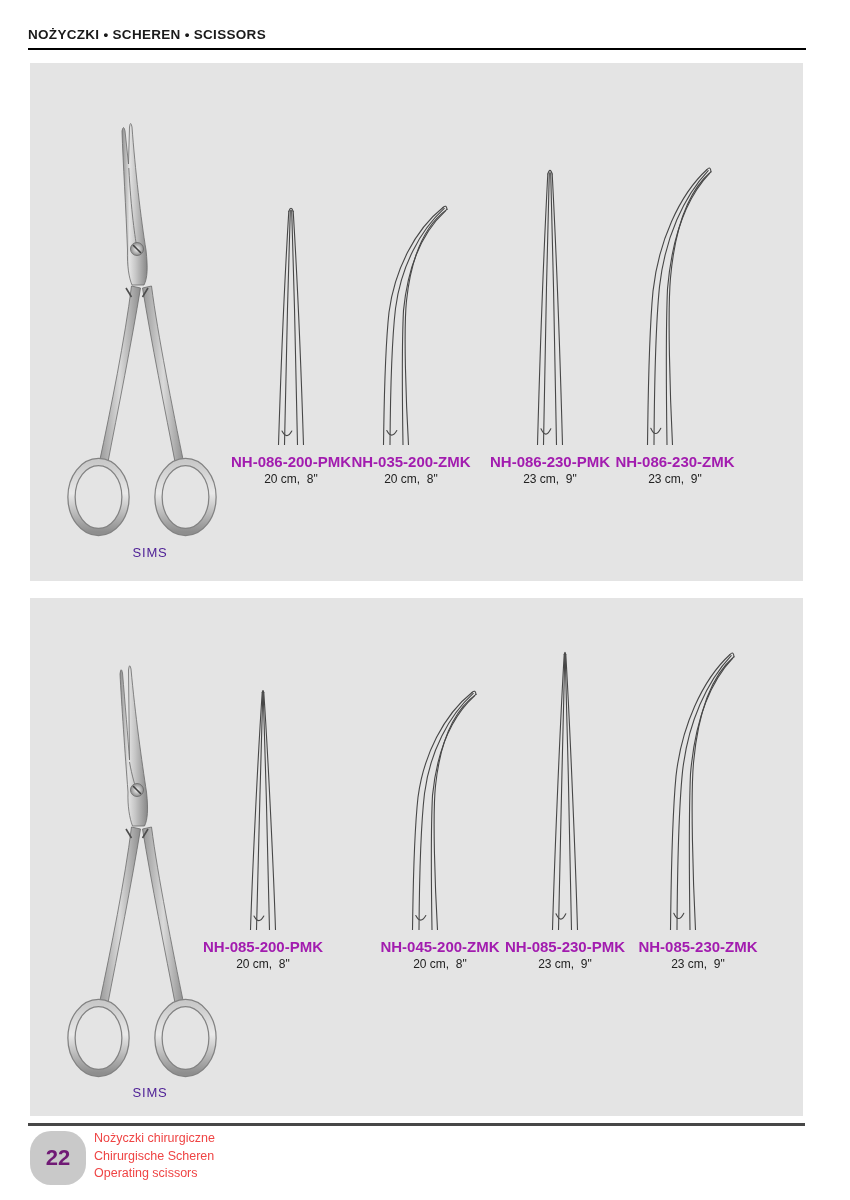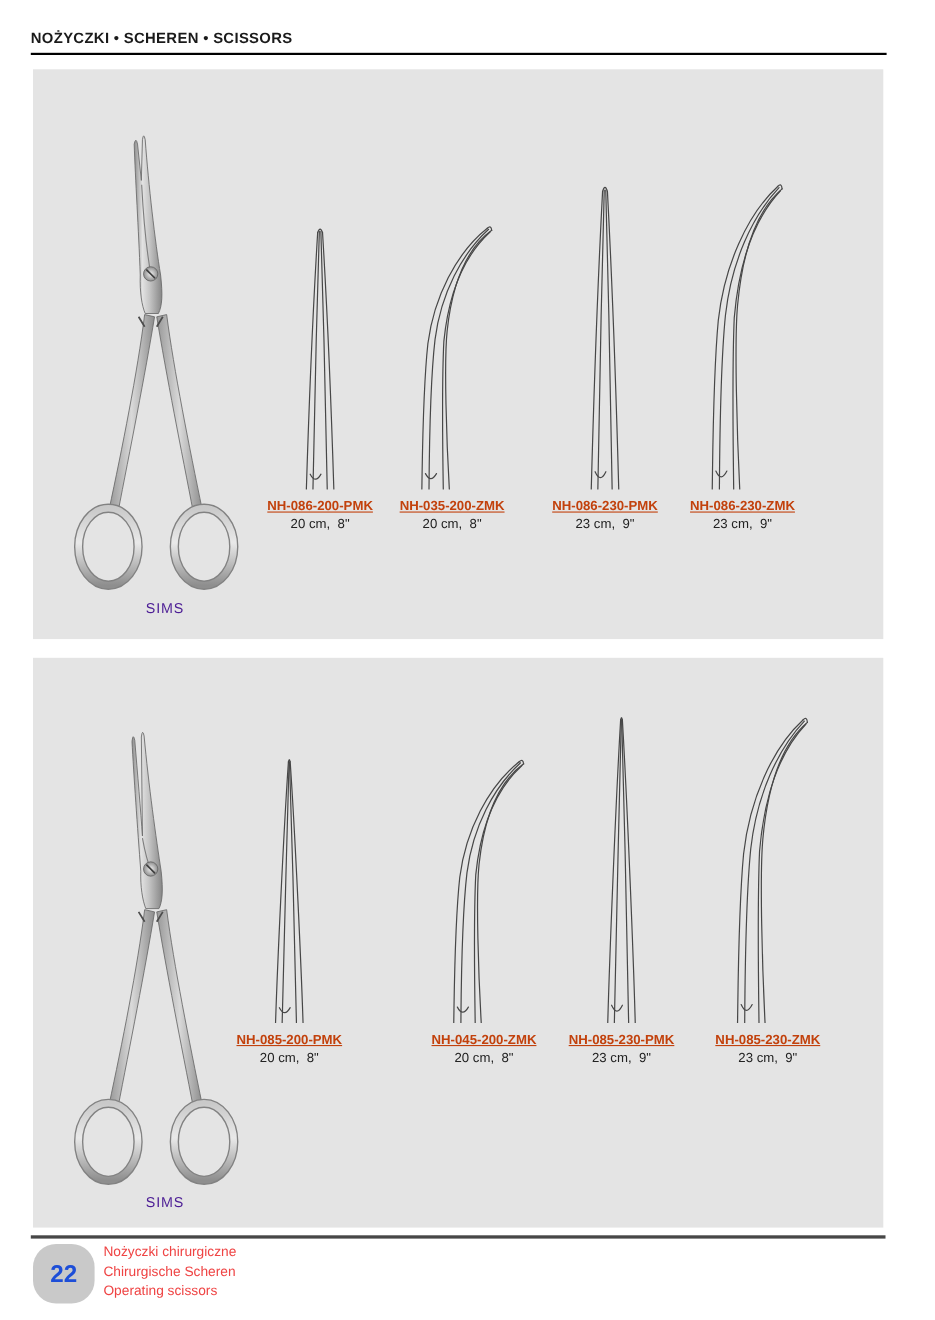--- a/index.html
+++ b/index.html
@@ -14,26 +14,26 @@
   .panel{position:absolute;left:30px;width:773px;height:518px;background:#e4e4e4;}
   .panel.p1{top:63px;} .panel.p2{top:598px;}
   .scissors{position:absolute;left:35px;width:170px;}
   .p1 .scissors{top:55px;} .p2 .scissors{top:60px;}
   .sims{position:absolute;left:35px;width:170px;text-align:center;font-size:13px;letter-spacing:.8px;color:#4c1d95;}
   .p1 .sims{top:482px;} .p2 .sims{top:487px;}
   .col{position:absolute;width:150px;display:flex;flex-direction:column;align-items:center;}
   .p1 .col{top:92px;} .p2 .col{top:42px;}
   .tipbox{height:290px;display:flex;align-items:flex-end;justify-content:center;}
   .tip path{vector-effect:non-scaling-stroke;}
-  .code{margin-top:8px;font-size:12px;font-weight:700;white-space:nowrap;color:#c2410c;text-decoration:underline;}
+  .code{margin-top:8px;font-size:15px;font-weight:700;white-space:nowrap;color:#a21caf;}
   .size{margin-top:2px;font-size:12px;white-space:pre;color:#222;}
   
   .ftr-rule{position:absolute;left:28px;top:1123px;width:777px;height:3px;background:#474747;}
   .page-num{position:absolute;left:30px;top:1131px;width:56px;height:54px;background:#c9c9c9;
-    display:flex;align-items:center;justify-content:center;font-size:22px;font-weight:700;color:#1d4ed8;border-radius:21px;}
+    display:flex;align-items:center;justify-content:center;font-size:22px;font-weight:700;color:#701a75;border-radius:21px;}
   .captions{position:absolute;left:94px;top:1130px;font-size:12.5px;line-height:17.5px;color:#ef4444;}
 </style>
 </head>
 <body>
 
 <svg width="0" height="0" style="position:absolute" aria-hidden="true">
   <defs>
     <linearGradient id="gBlade" x1="0" y1="0" x2="1" y2="0">
       <stop offset="0" stop-color="#8f8f8f"></stop>
         <stop offset="0.3" stop-color="#e2e2e2"></stop>

